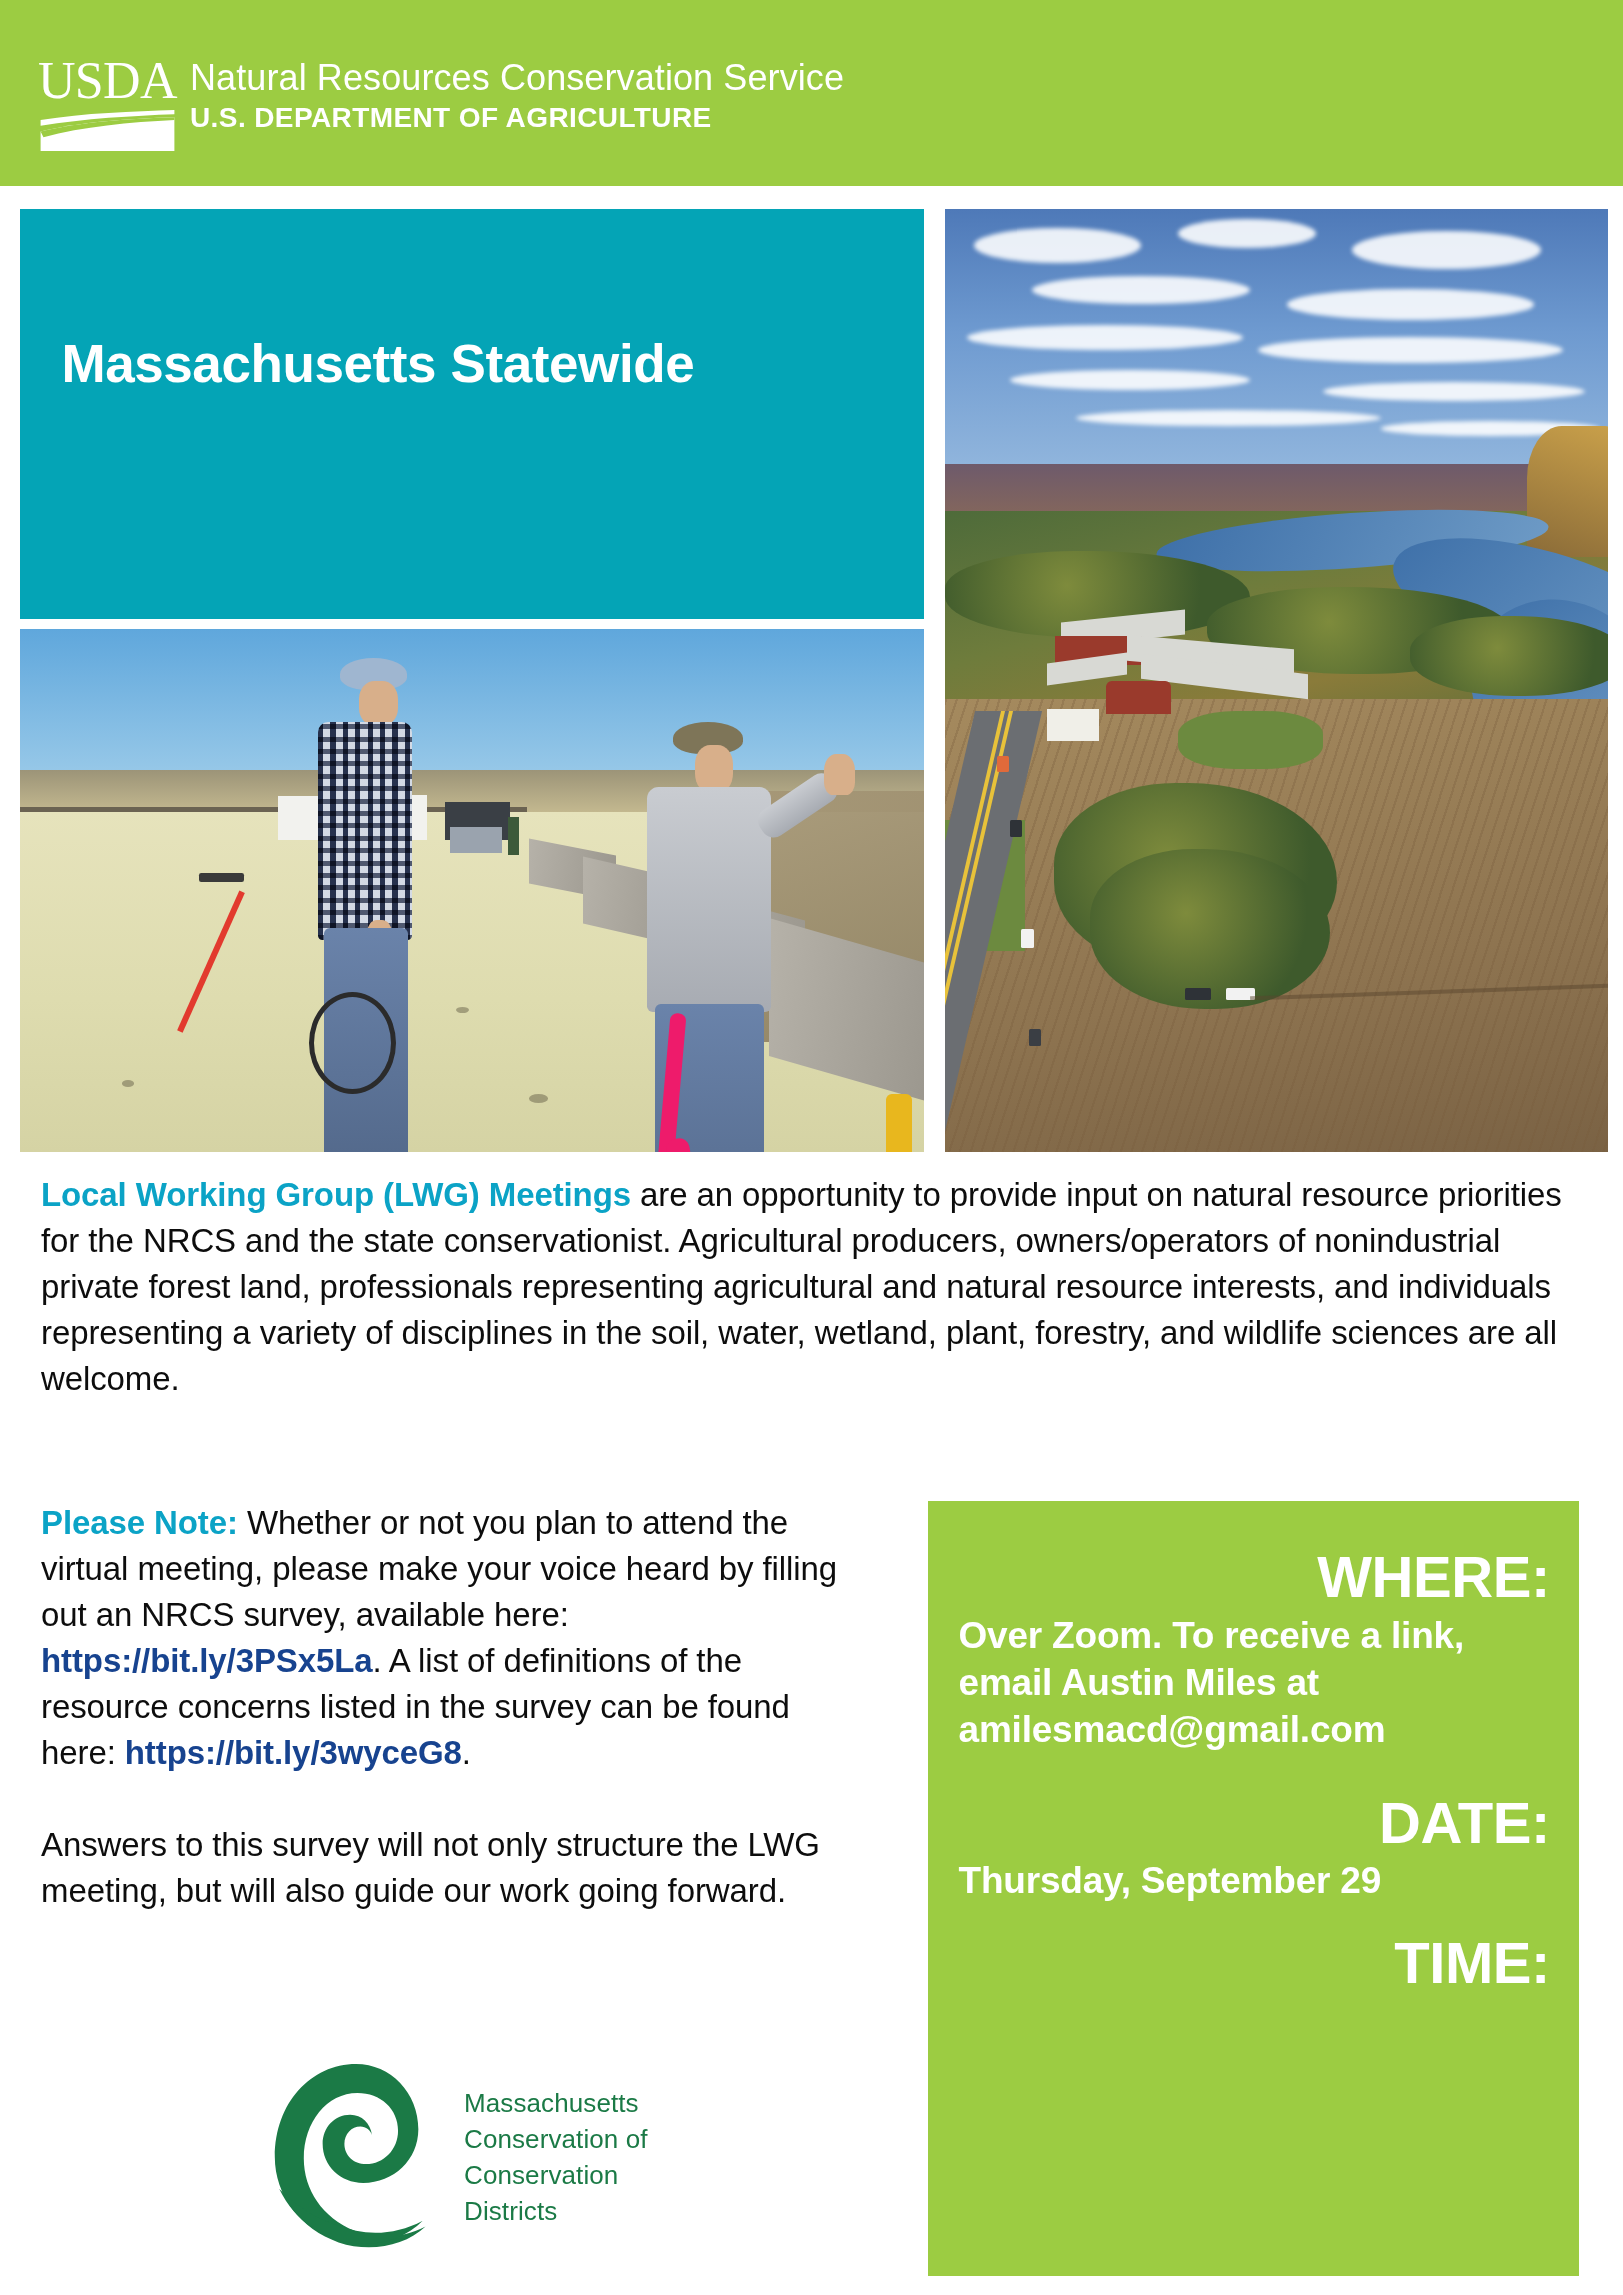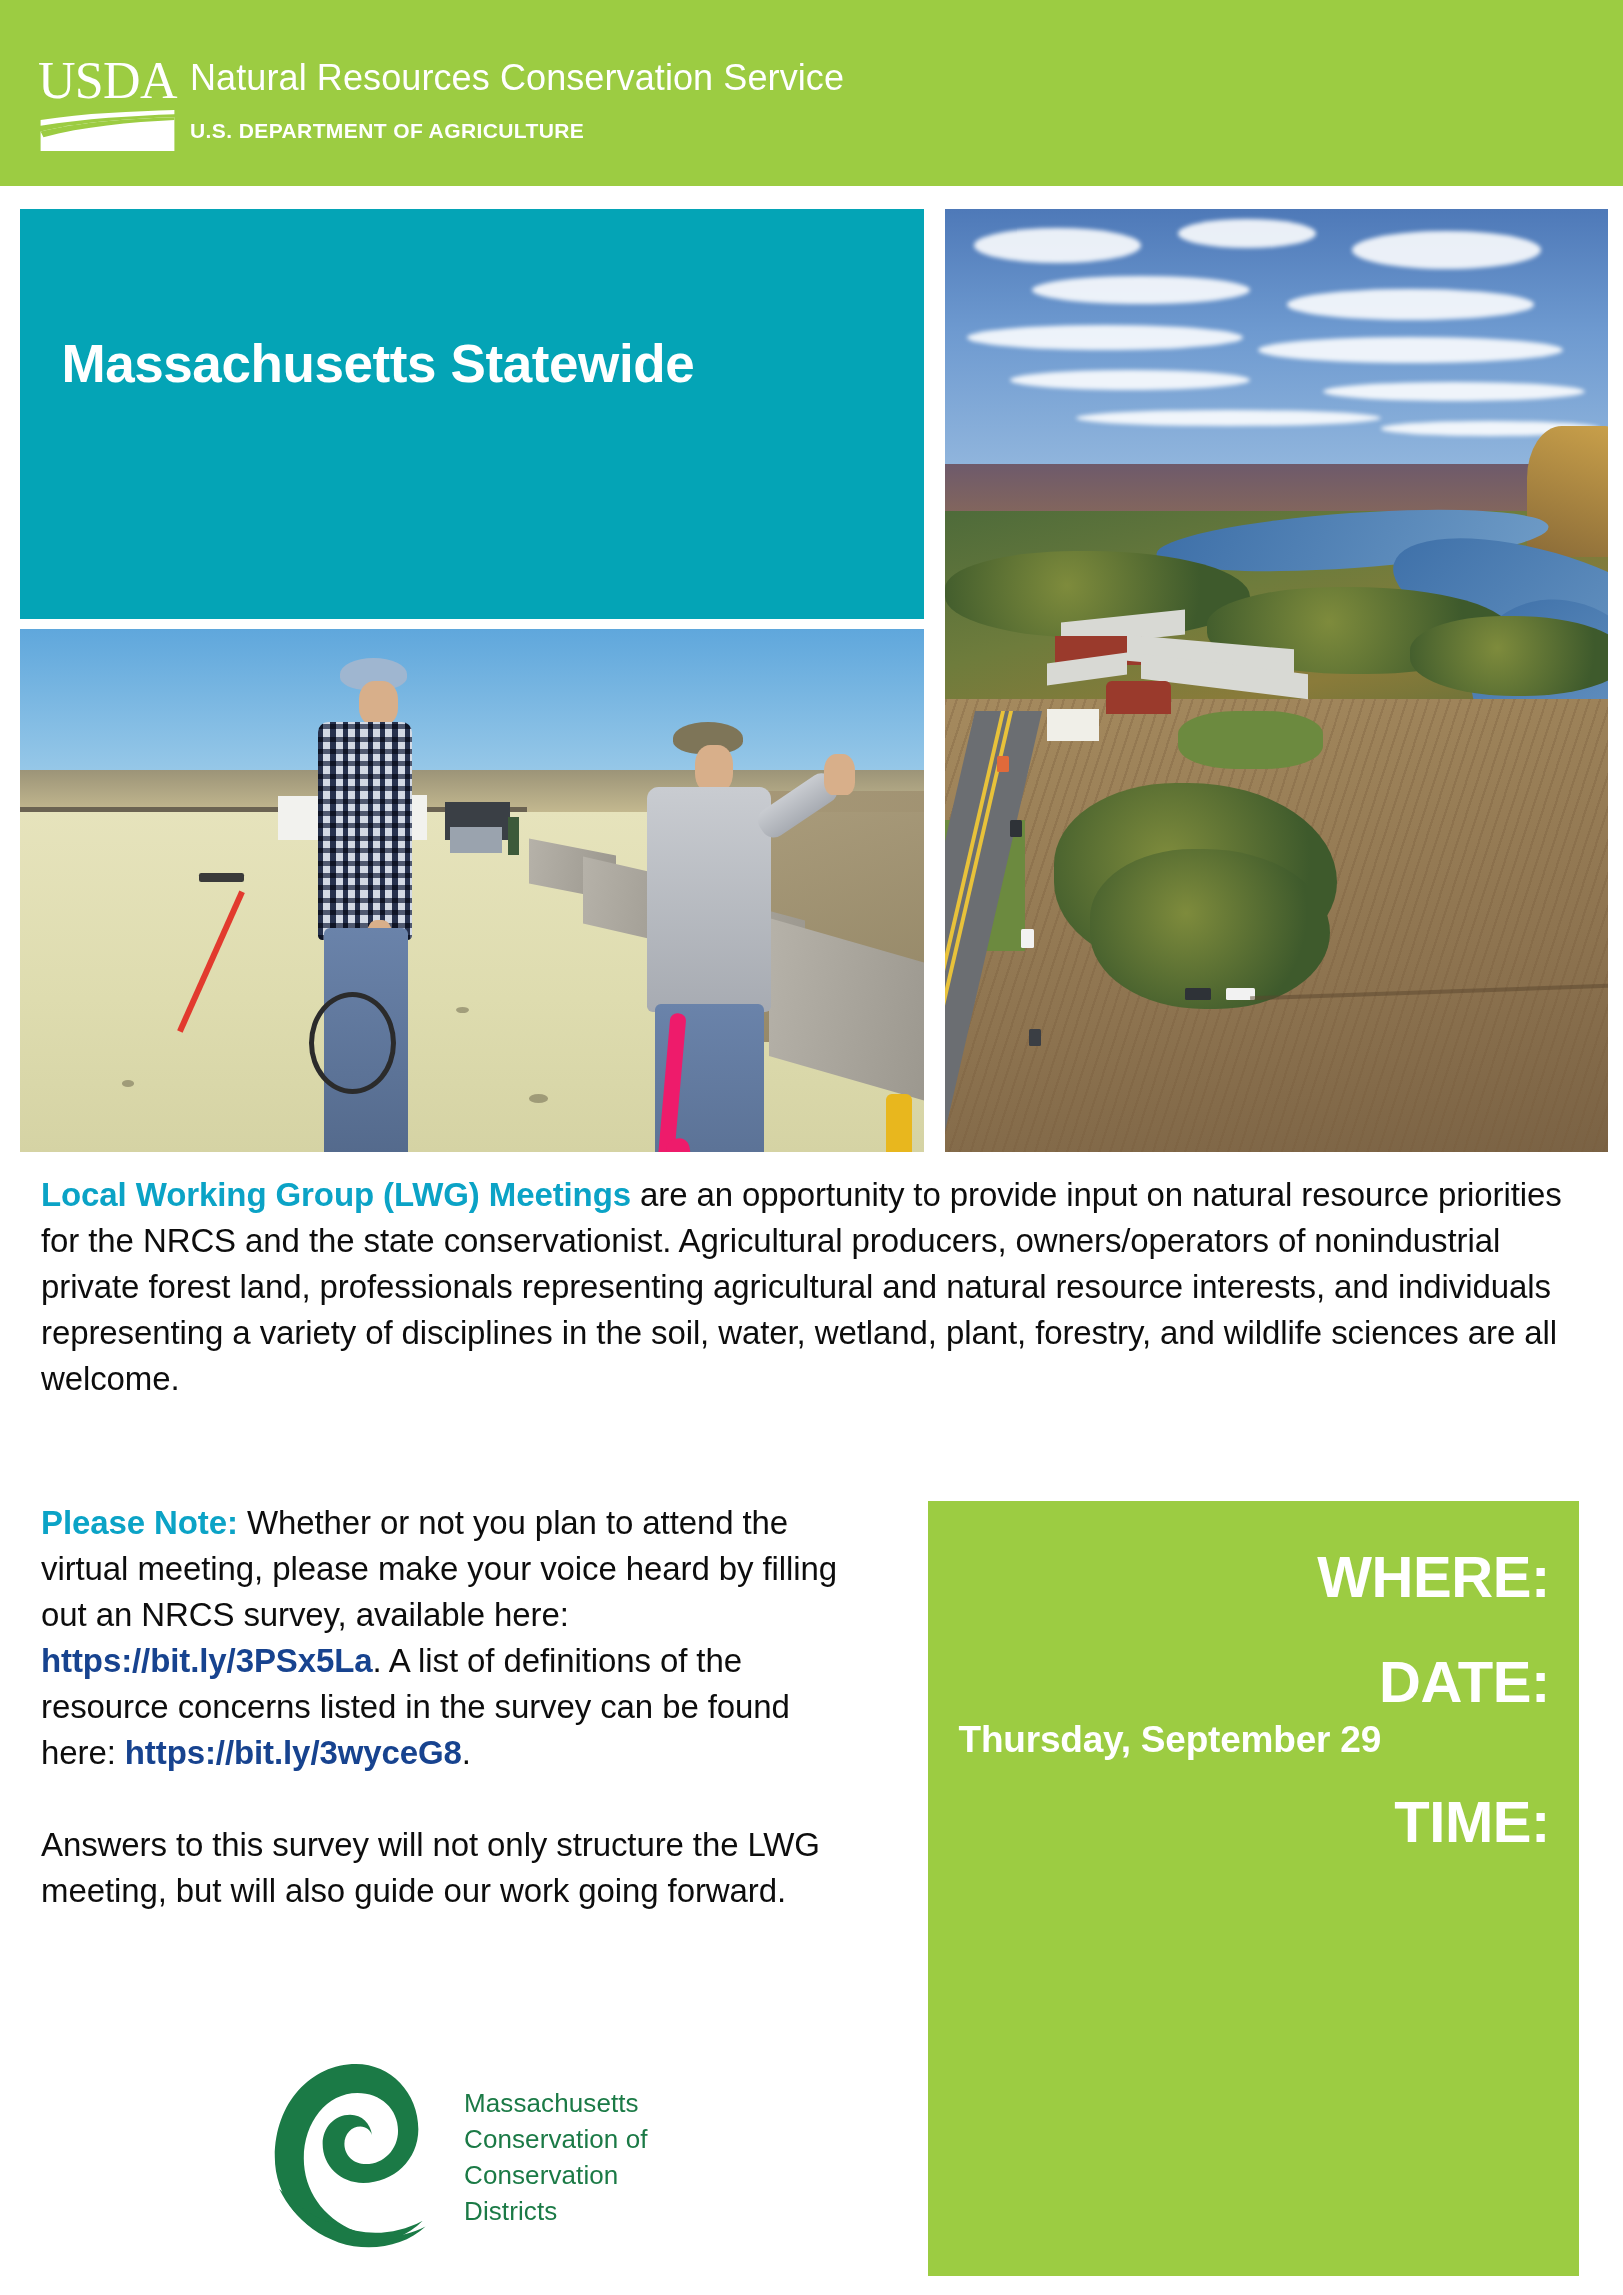--- a/index.html
+++ b/index.html
@@ -55,22 +55,22 @@
   }
   .header-title-main {
     font-size: 36px;
     font-weight: 400;
     color: #ffffff;
     letter-spacing: 0.1px;
     line-height: 42px;
     white-space: nowrap;
   }
   .header-title-sub {
-    margin-top: 20px;
-    font-size: 21px;
+    margin-top: 3px;
+    font-size: 28px;
     font-weight: 700;
     color: #ffffff;
     letter-spacing: 0.4px;
     white-space: nowrap;
   }
 
   
   .title-block {
     position: absolute;
     left: 20.4px; top: 209px;
@@ -429,20 +429,21 @@
     <div class="macd-text">
       <div>Massachusetts</div>
       <div>Conservation of</div>
       <div>Conservation</div>
       <div>Districts</div>
     </div>
   </div>
 
   <div class="info-panel">
     <div class="info-heading">WHERE:</div>
+    <div class="info-value">Over Zoom. To receive a link, email Austin Miles at amilesmacd@gmail.com</div>
 
     <div class="info-gap-lg"></div>
 
     <div class="info-heading">DATE:</div>
     <div class="info-value">Thursday, September 29</div>
 
     <div class="info-gap-sm"></div>
 
     <div class="info-heading">TIME:</div>
   </div>

